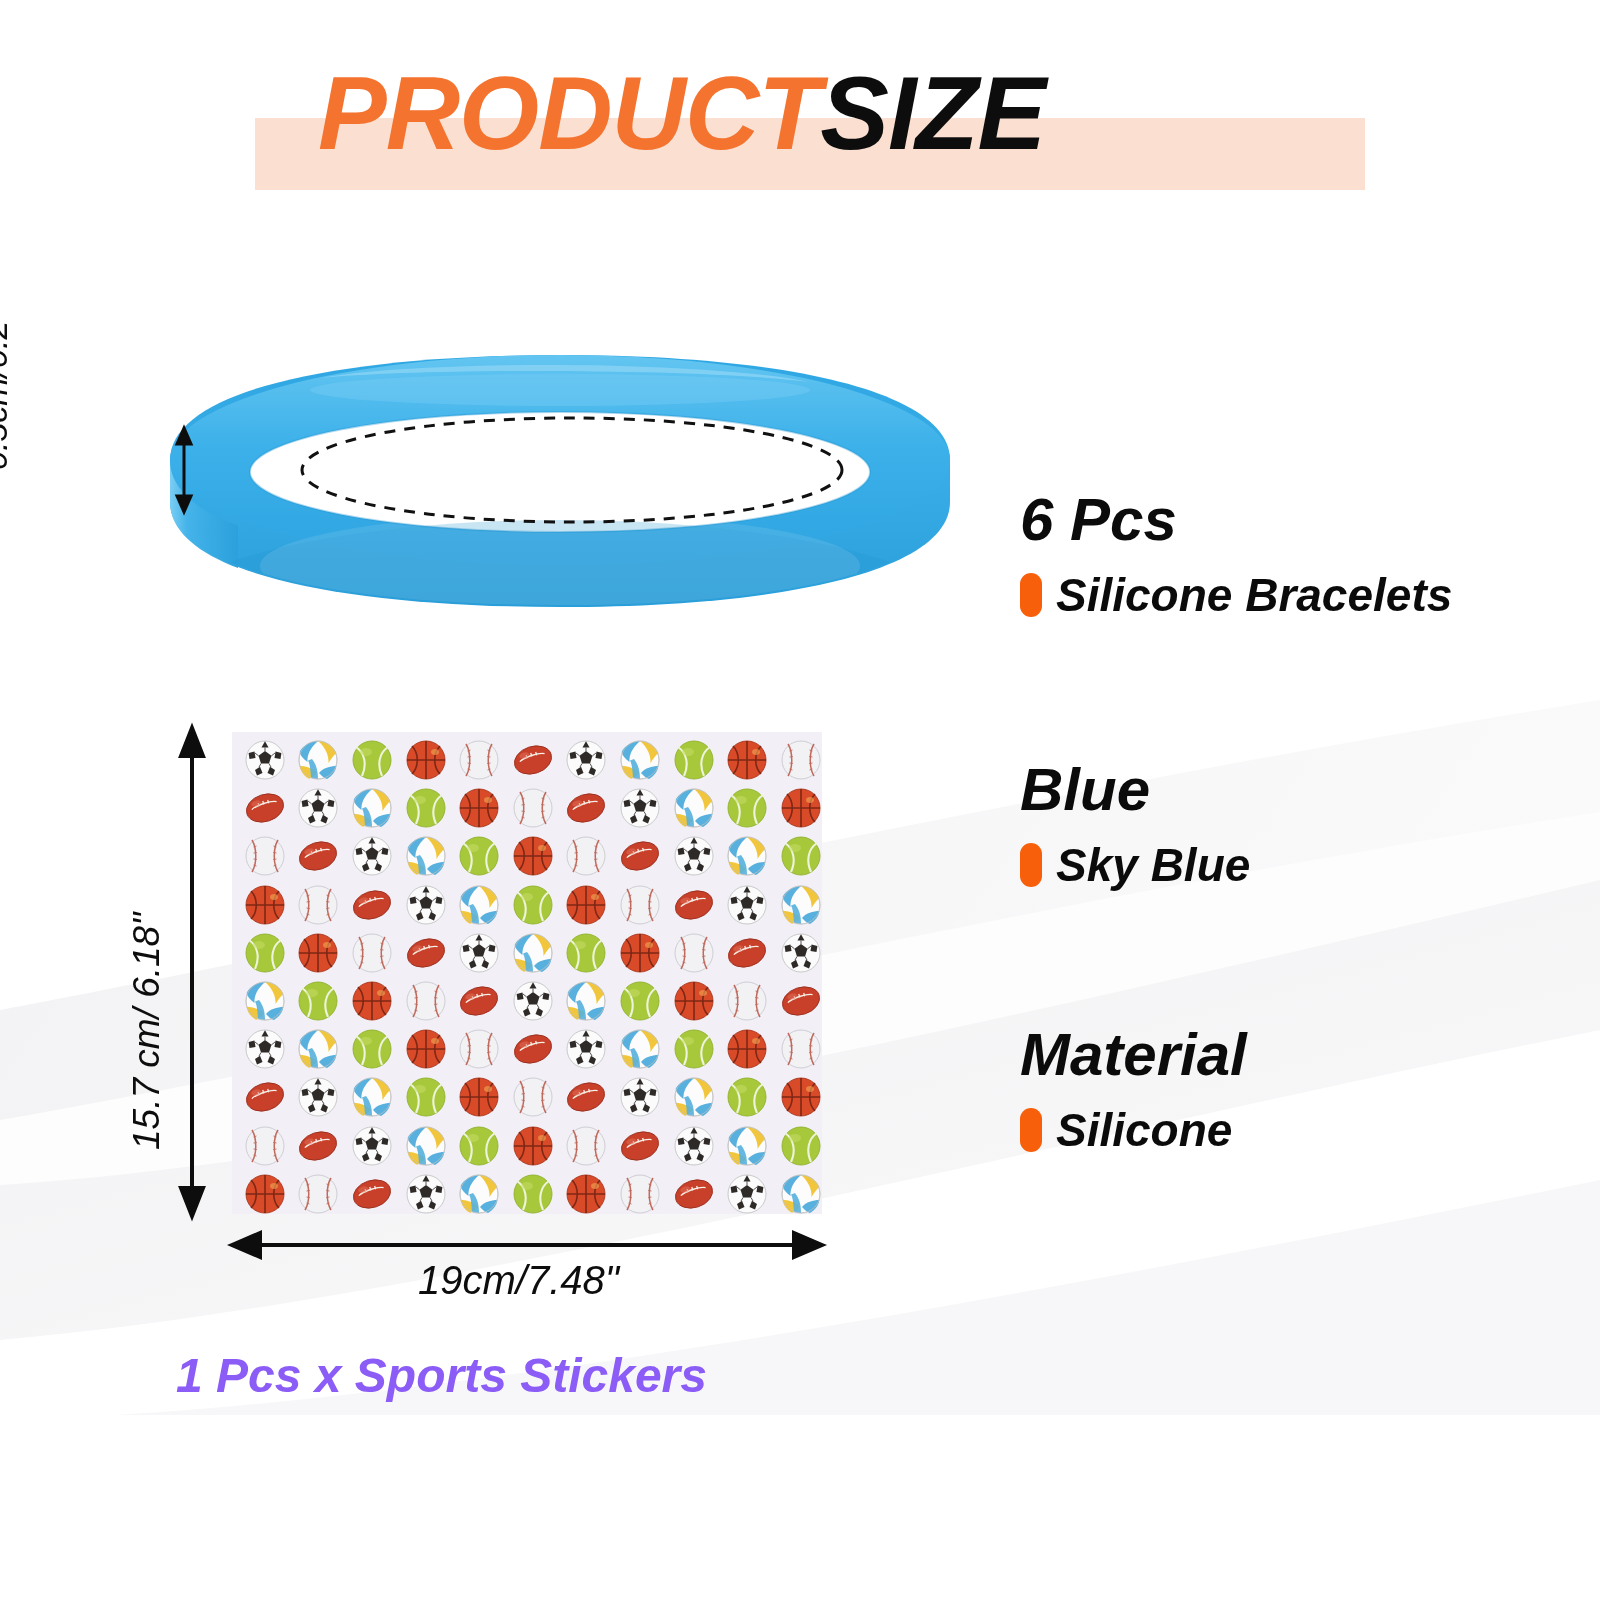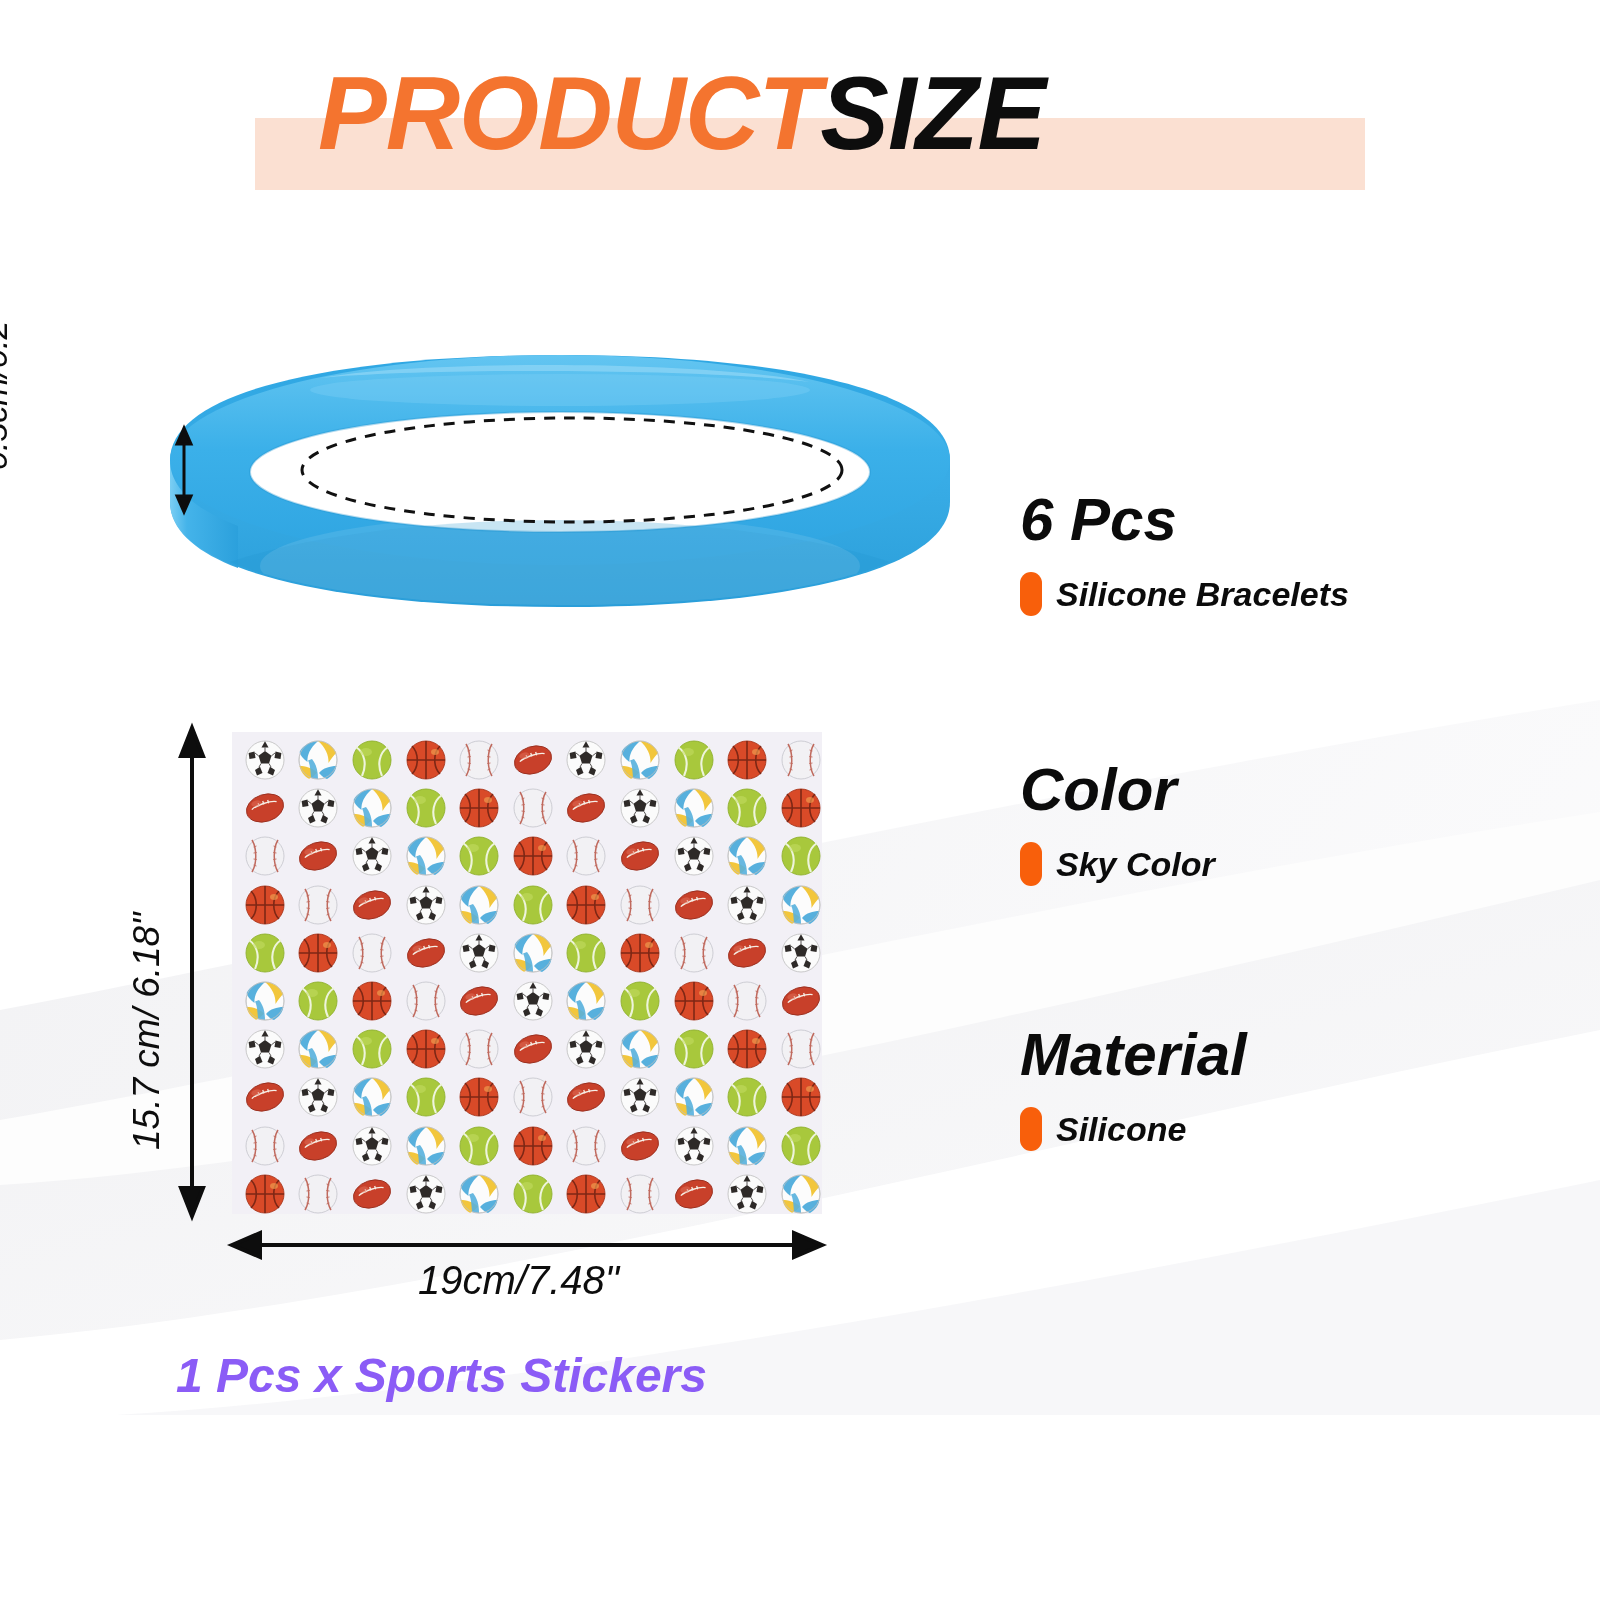--- a/index.html
+++ b/index.html
@@ -65,21 +65,21 @@
     font-family:"Liberation Sans","DejaVu Sans",sans-serif;
     margin-top:15px;
   }
   .spec-row{display:flex;align-items:center;margin-top:22px;}
   .spec-bullet{
     width:22px;height:44px;border-radius:11px;
     background:#f85f0b;flex:0 0 auto;
   }
   .spec-value{
     margin-left:14px;
-    font-size:34px;font-weight:bold;font-style:italic;
+    font-size:46px;font-weight:bold;font-style:italic;
     color:#0b0b0b;white-space:nowrap;line-height:1;
     font-family:"Liberation Sans","DejaVu Sans",sans-serif;
   }
   #spec-pcs{top:475px;}
   #spec-color{top:745px;}
   #spec-material{top:1010px;}
 
   
   #sheet{
     position:absolute;left:232px;top:732px;
@@ -221,24 +221,24 @@
 
   <div class="spec" id="spec-pcs">
     <div class="spec-title">6 Pcs</div>
     <div class="spec-row">
       <span class="spec-bullet"></span>
       <span class="spec-value">Silicone Bracelets</span>
     </div>
   </div>
 
   <div class="spec" id="spec-color">
-    <div class="spec-title">Color</div>
+    <div class="spec-title">Blue</div>
     <div class="spec-row">
       <span class="spec-bullet"></span>
-      <span class="spec-value">Sky Color</span>
+      <span class="spec-value">Sky Blue</span>
     </div>
   </div>
 
   <div class="spec" id="spec-material">
     <div class="spec-title">Material</div>
     <div class="spec-row">
       <span class="spec-bullet"></span>
       <span class="spec-value">Silicone</span>
     </div>
   </div>

